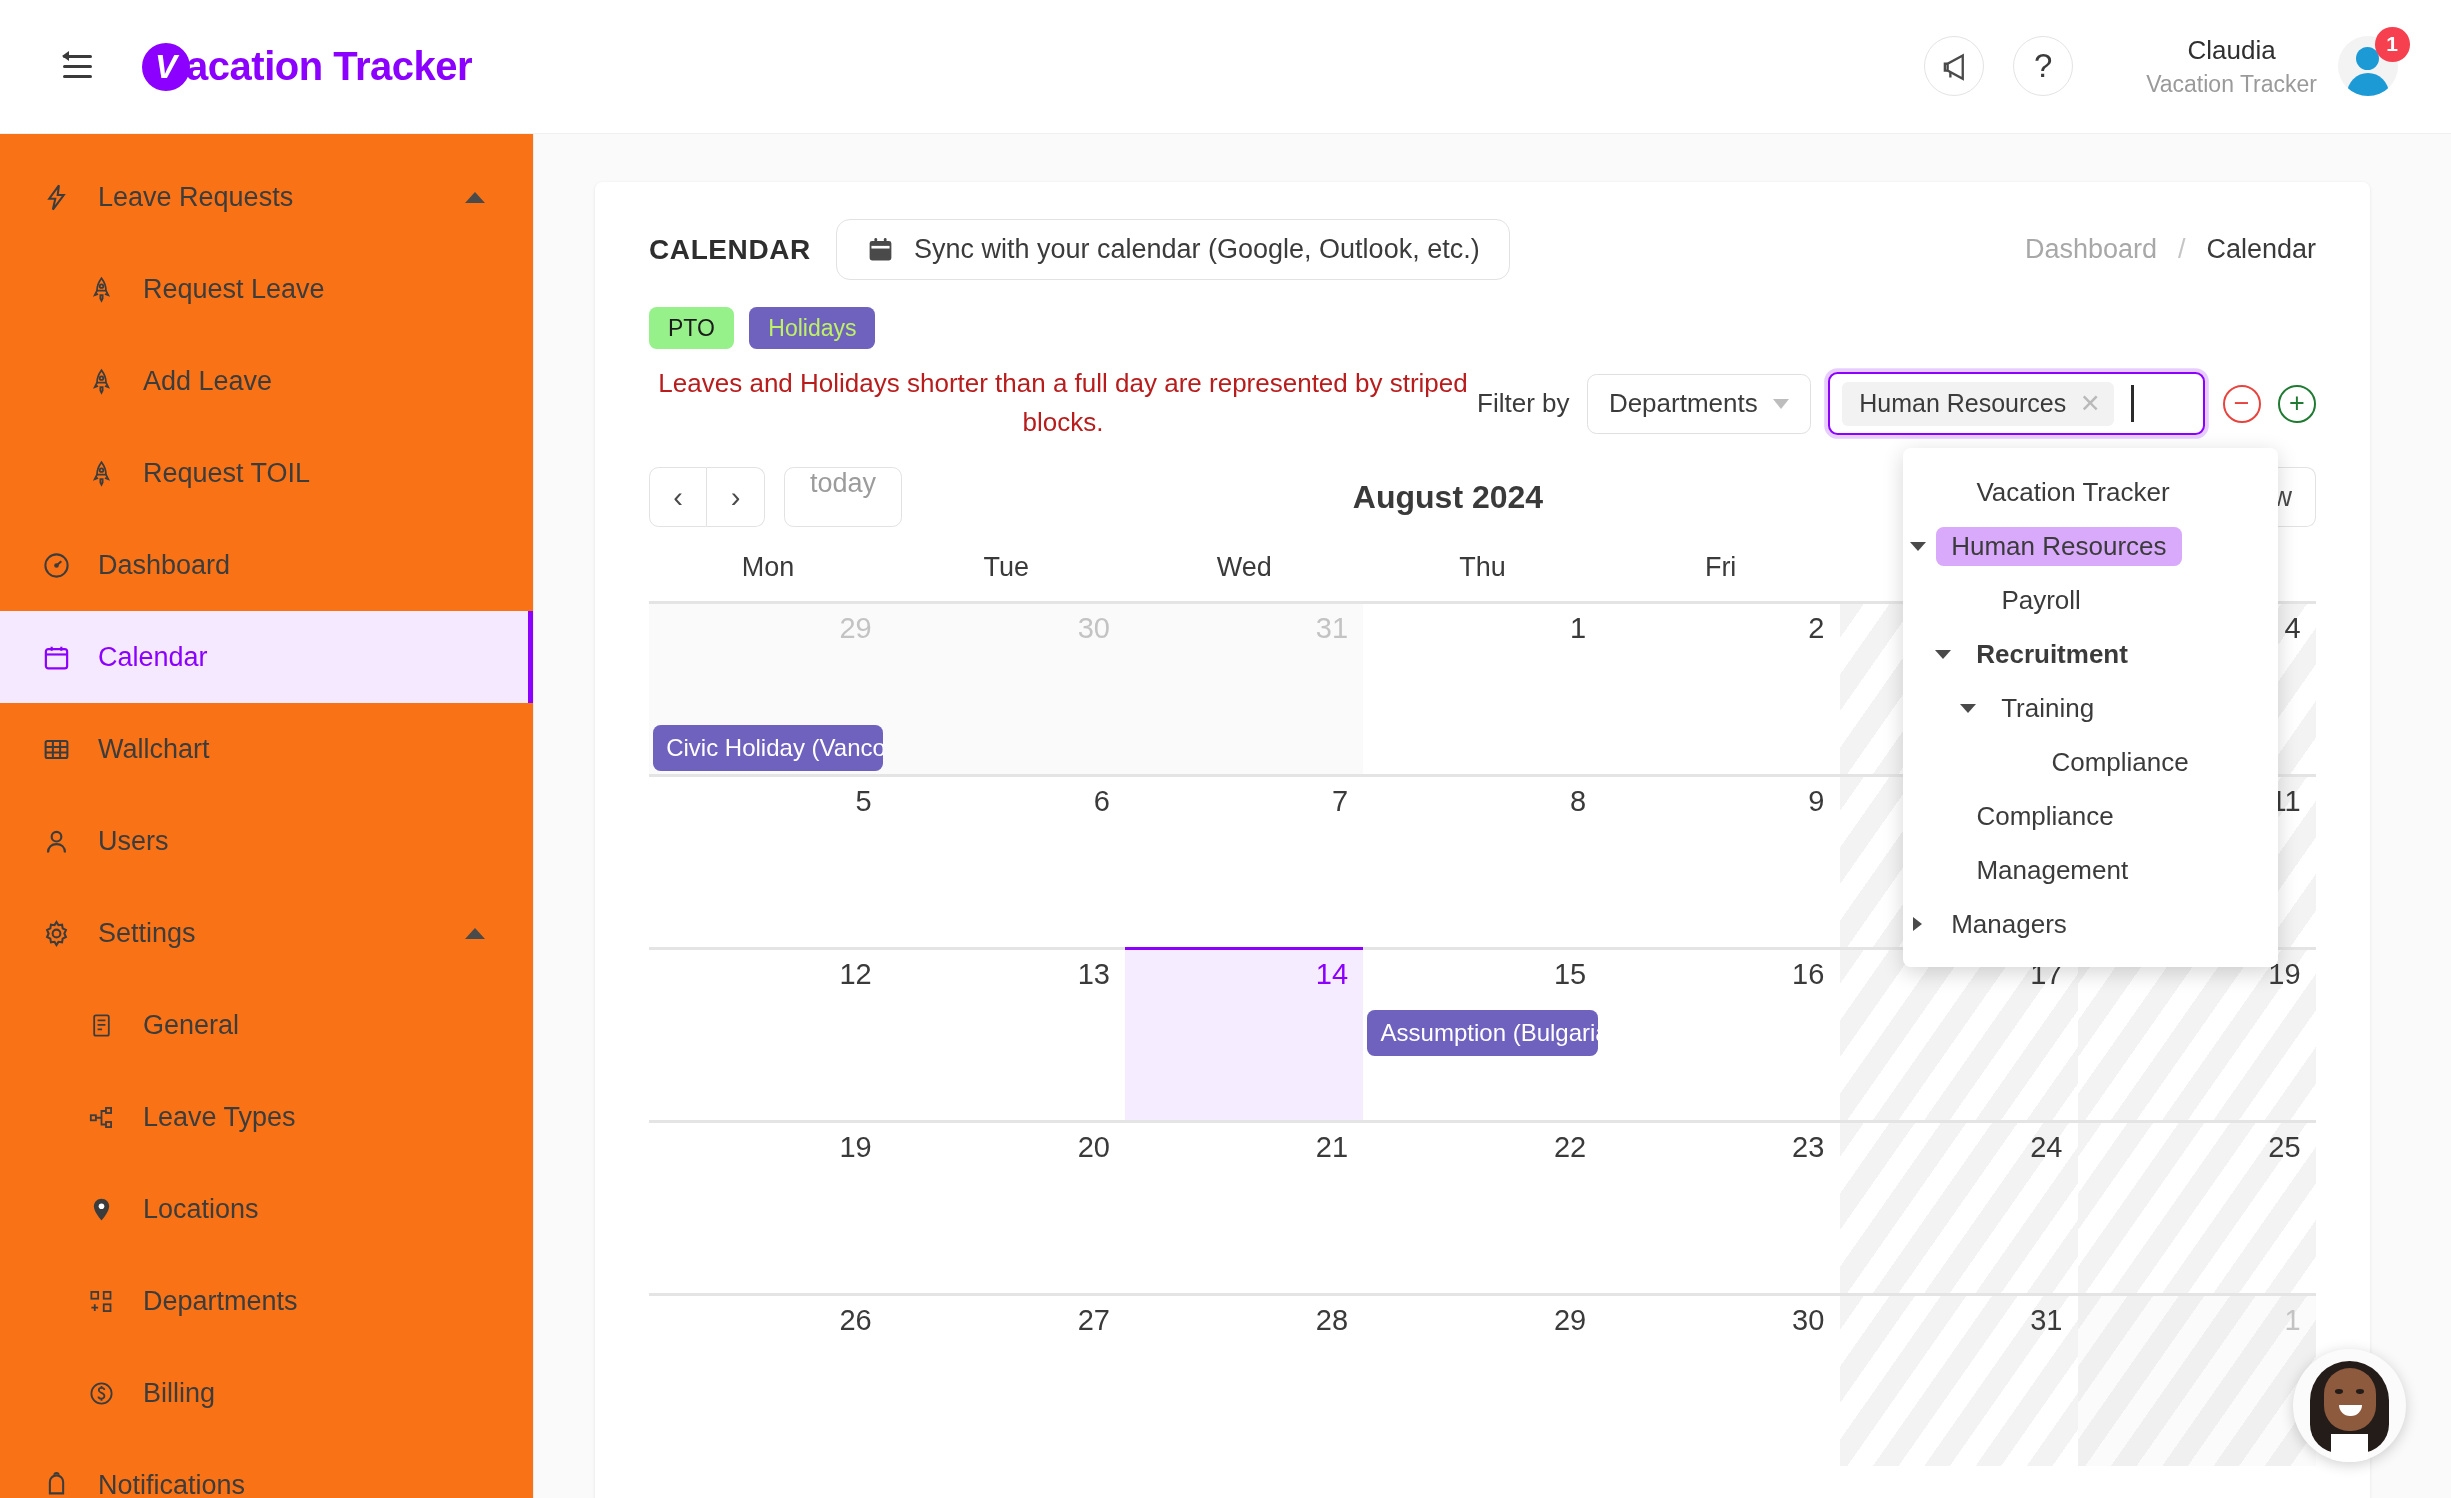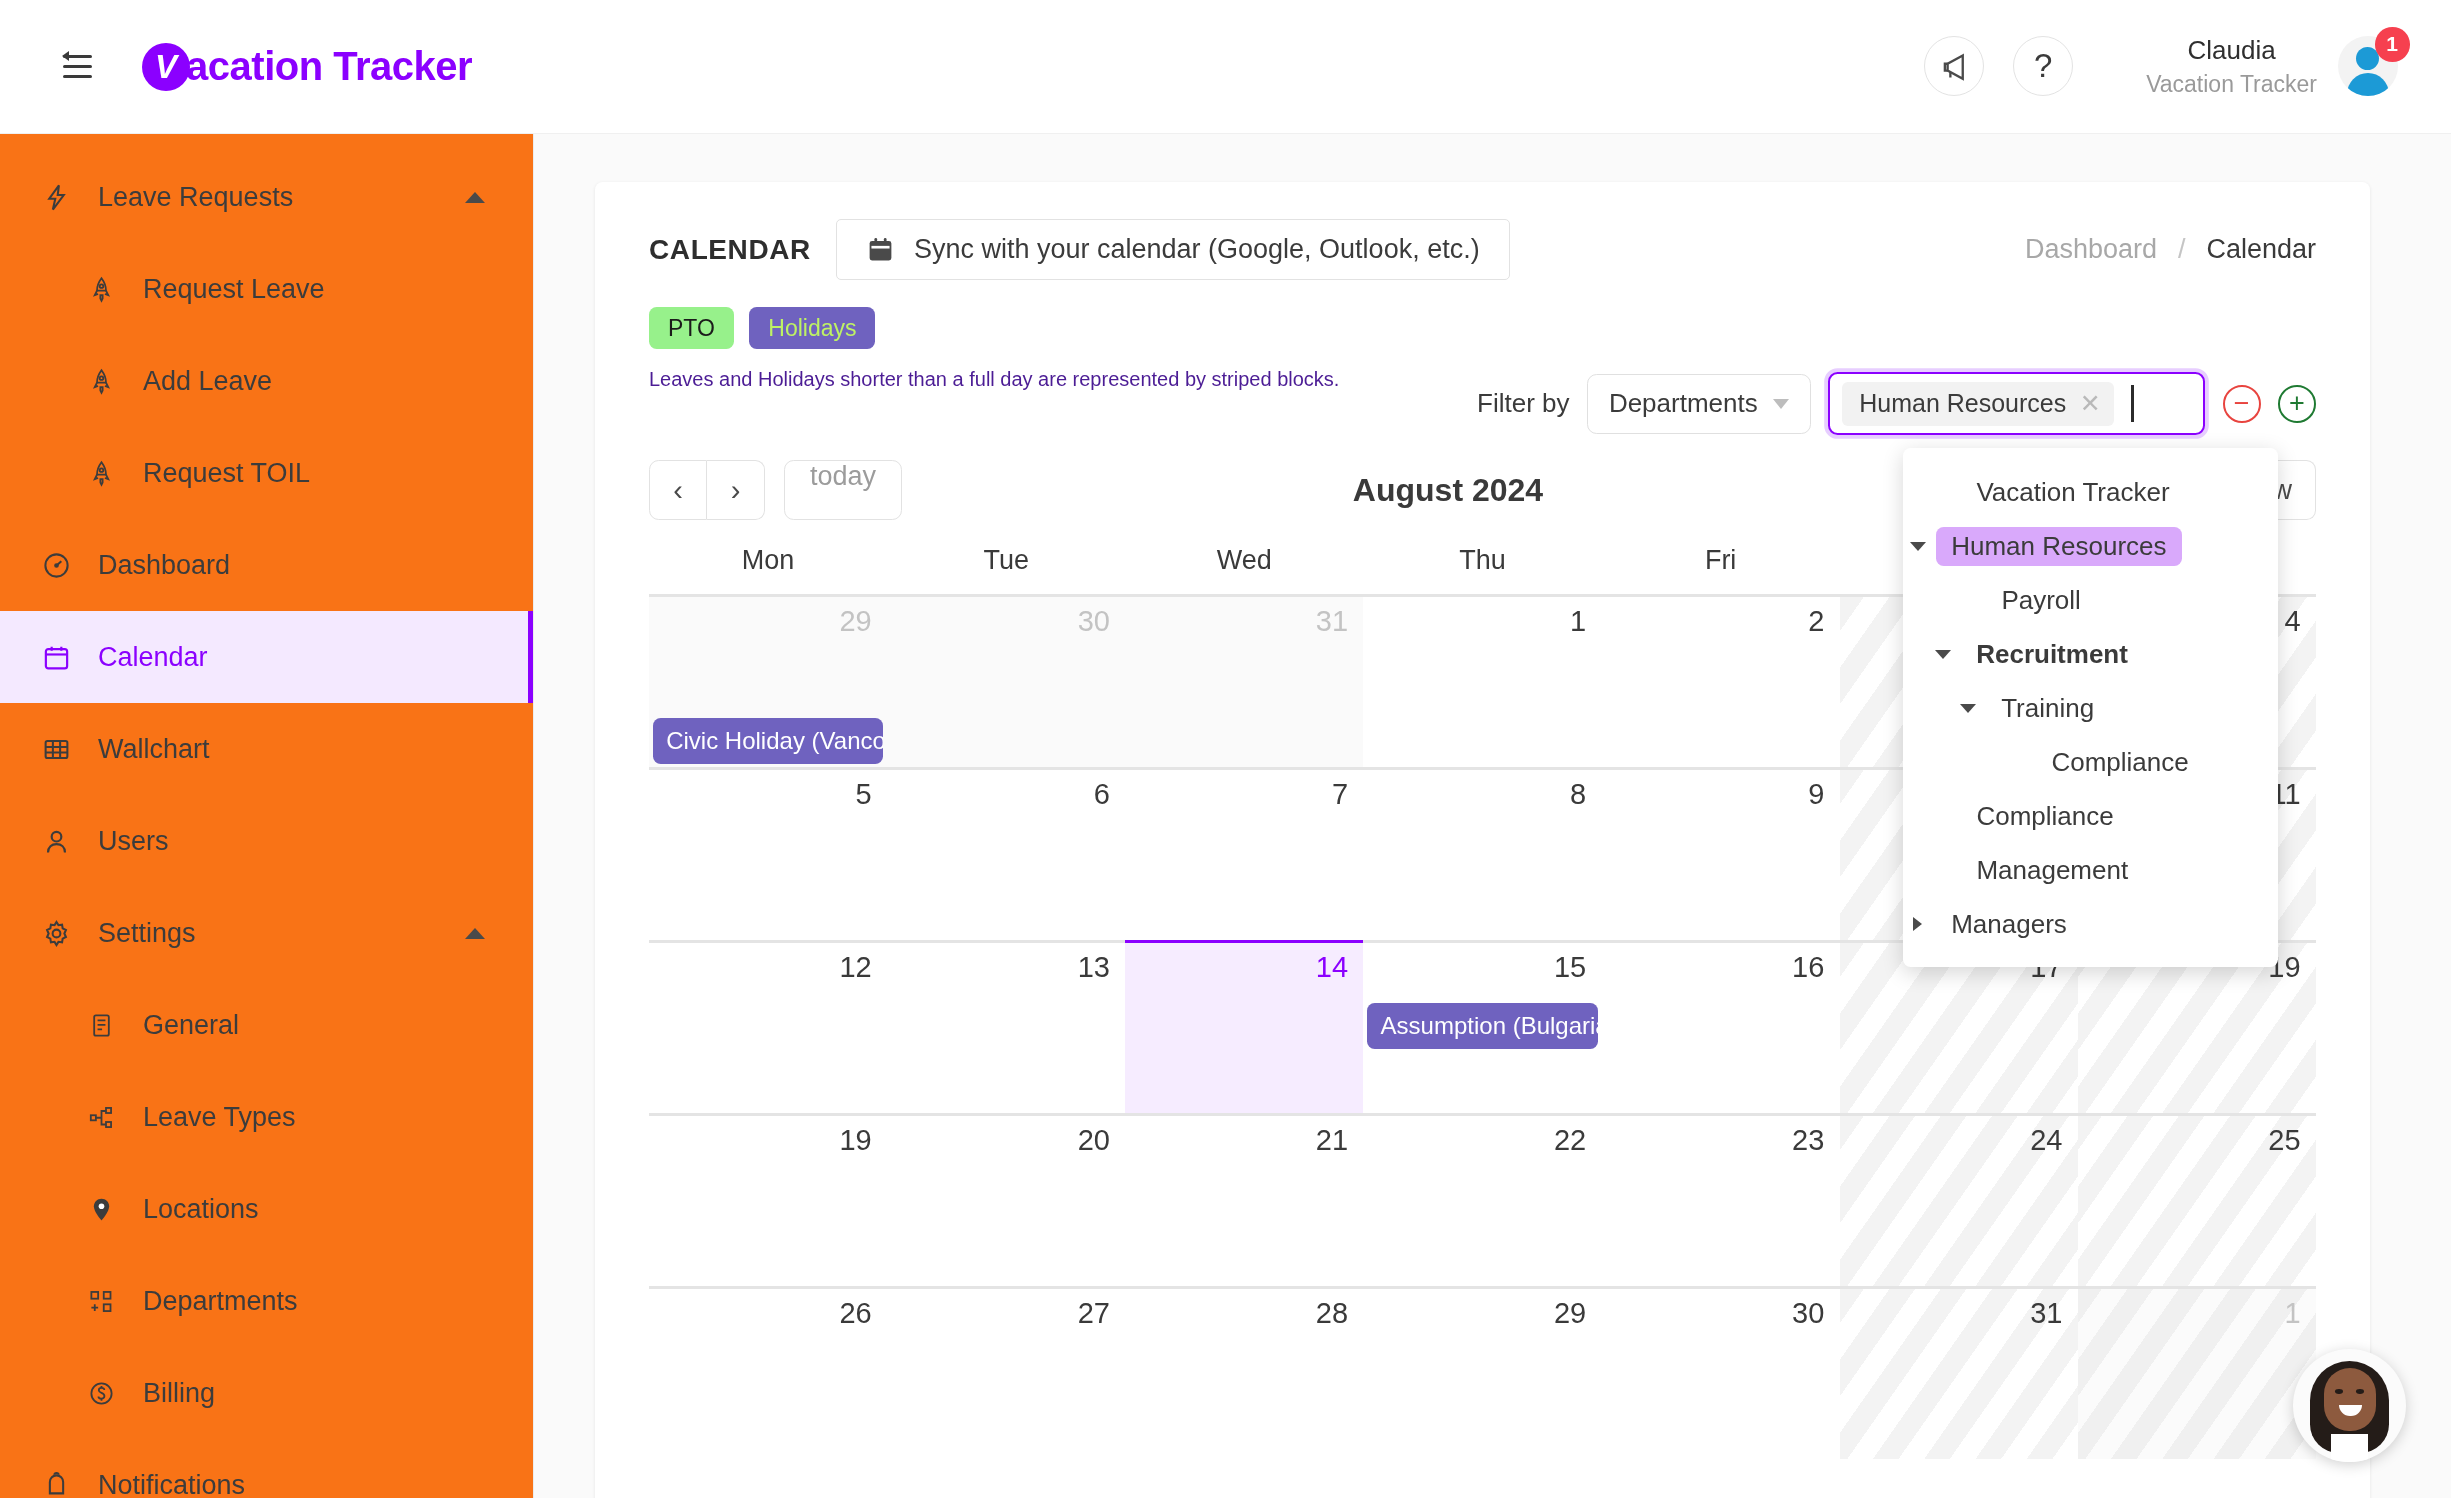--- a/index.html
+++ b/index.html
@@ -113,36 +113,36 @@
     position: absolute; left: 61px; top: 48px; width: 1775px; height: 1326px;
     background: #fff; border-radius: 7.7px; box-shadow: 0 1px 3.8px rgba(0,0,0,.09);
   }
 
   .card-head {
     display:flex; align-items: center; padding: 37px 54px 0 54px; gap: 25px;
   }
   .cal-title { font-size: 28px; font-weight: 700; color: #2e2e2e; letter-spacing: 0.6px; }
   .sync-btn {
     display:flex; align-items:center; gap: 19px;
-    height: 61px; padding: 0 29px; border: 1.4px solid #e2e2e2; border-radius: 5px;
+    height: 61px; padding: 0 29px; border: 1.4px solid #e2e2e2; border-radius: 14px;
     background:#fff; font-size: 27px; color:#3b3b3b; cursor:pointer; white-space: nowrap;
   }
   .breadcrumb { margin-left: auto; font-size: 27px; color:#a8a8a8; white-space: nowrap;}
   .breadcrumb .sep { margin: 0 13.4px; color: #c5c5c5;}
   .breadcrumb .cur { color: #3a3a3a; }
 
   .legend-row { display:flex; gap: 15.4px; padding: 27px 54px 0 54px; }
   .tag { height: 42px; padding: 0 19px; border-radius: 7.7px;
     display:flex;align-items:center;font-size:23px; font-weight:500; }
   .tag.pto { background:#97f18b; color:#1b1b1b; }
   .tag.hol { background:#6f62bf; color:#bef264; }
 
   .desc-row { display:flex; align-items: flex-start; padding: 15.4px 54px 0 54px; }
   .desc {
-    font-size: 20px; color:#4c1d95; line-height: 1.5; width: 903px;
+    font-size: 26px; color:#b91c1c; line-height: 1.5; width: 903px; text-align: center;
   }
   .filters { margin-left: auto; display:flex; align-items:center; gap: 17.3px; padding-top: 7.7px; }
   .filter-label { font-size: 26px; color:#3b3b3b; white-space: nowrap;}
   .select {
     height: 60px; min-width: 221px; border: 1.4px solid #e0e0e0; border-radius: 9.6px;
     display:flex;align-items:center; justify-content: space-between; padding: 0 21px;
     font-size: 26px; color:#3b3b3b; background:#fff; cursor:pointer; gap: 15.4px;
   }
   .caret { width:0;height:0;border-left:8.6px solid transparent;border-right:8.6px solid transparent;border-top:10.6px solid #bdbdbd;}
   .multiselect {

